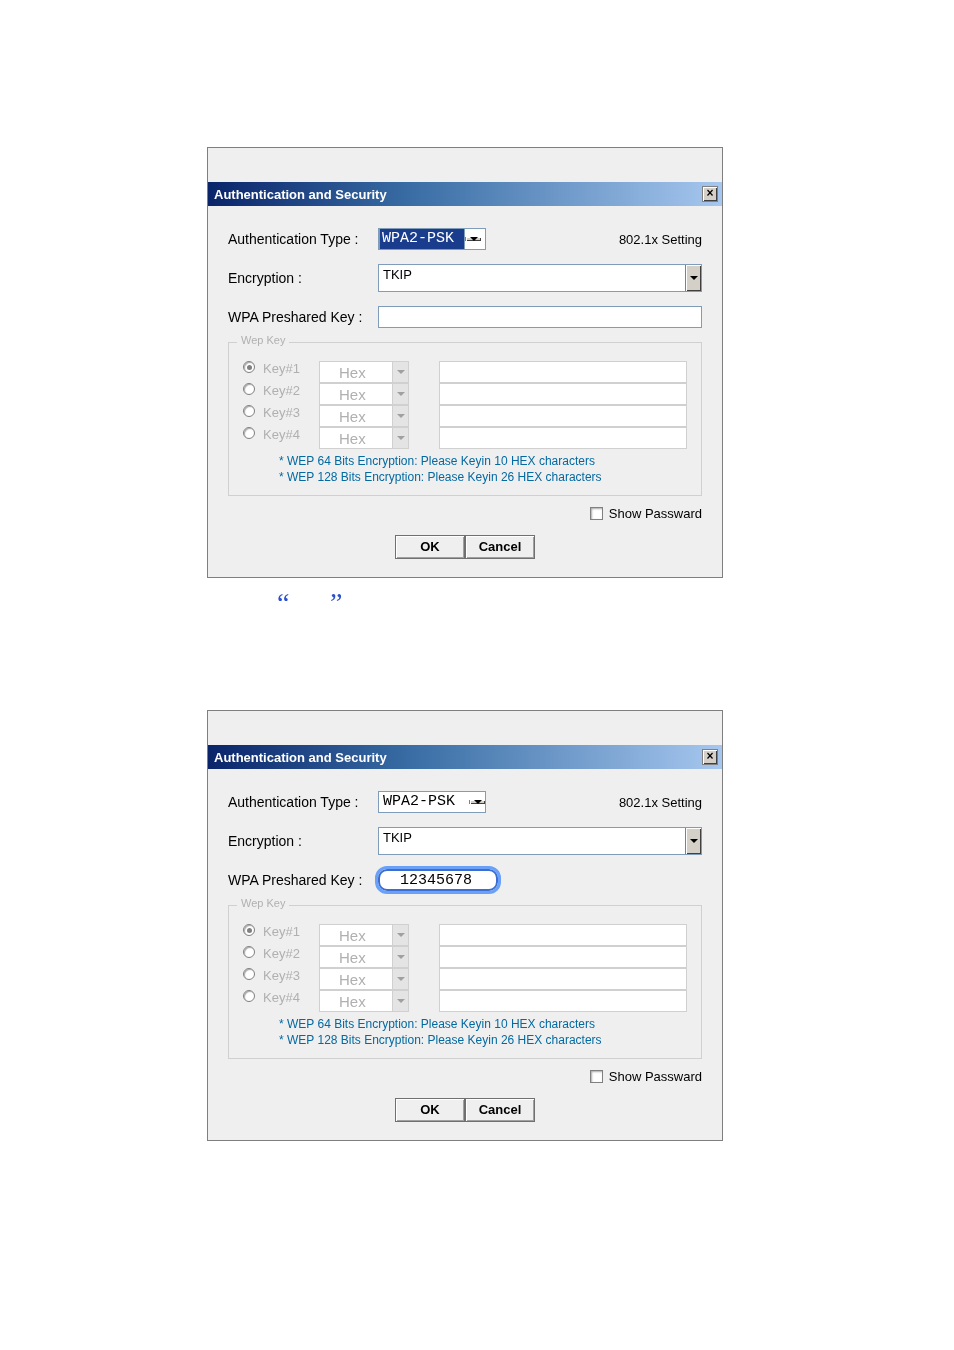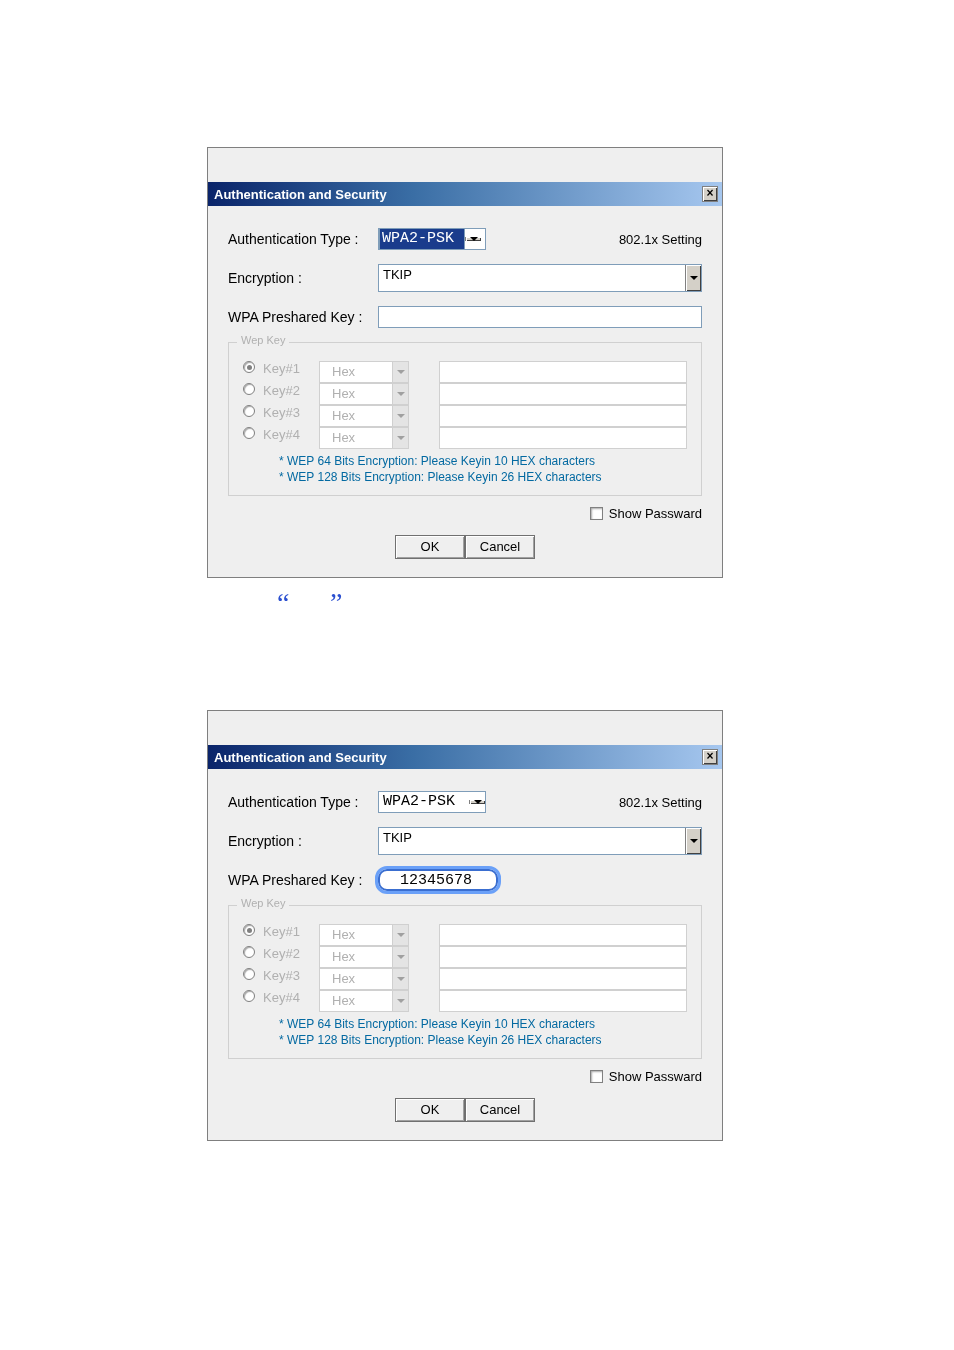--- a/index.html
+++ b/index.html
@@ -184,22 +184,22 @@
     align-items: stretch;
     height: 22px;
     width: 90px;
     border: 1px solid #d0d0d0;
     background: #fff;
     color: #b0b0b0;
     margin-right: 30px;
   }
   .hexcb .hval {
     flex: 1;
-    padding: 2px 12px;
-    font-size: 13px;
+    padding: 2px 19px;
+    font-size: 15px;
   }
   .hexcb .hbtn {
     width: 16px;
     background: #e4e4e4;
     border-left: 1px solid #d0d0d0;
     display: flex;
     align-items: center;
     justify-content: center;
   }
   .wepinput {
@@ -219,20 +219,21 @@
     width: 13px; height: 13px;
     border: 1px solid #808080;
     background: #fff;
     margin-right: 6px;
     box-shadow: inset 1px 1px 2px #aaa;
   }
   .btnrow {
     display: flex;
     justify-content: center;
     margin-bottom: 4px;
+    font-weight: bold;
   }
   .winbtn {
     min-width: 70px;
     height: 24px;
     background: #efefef;
     border: 1px solid #707070;
     box-shadow: inset 1px 1px 0 #fff, inset -1px -1px 0 #a0a0a0;
     font-size: 13px;
     text-align: center;
     line-height: 22px;

